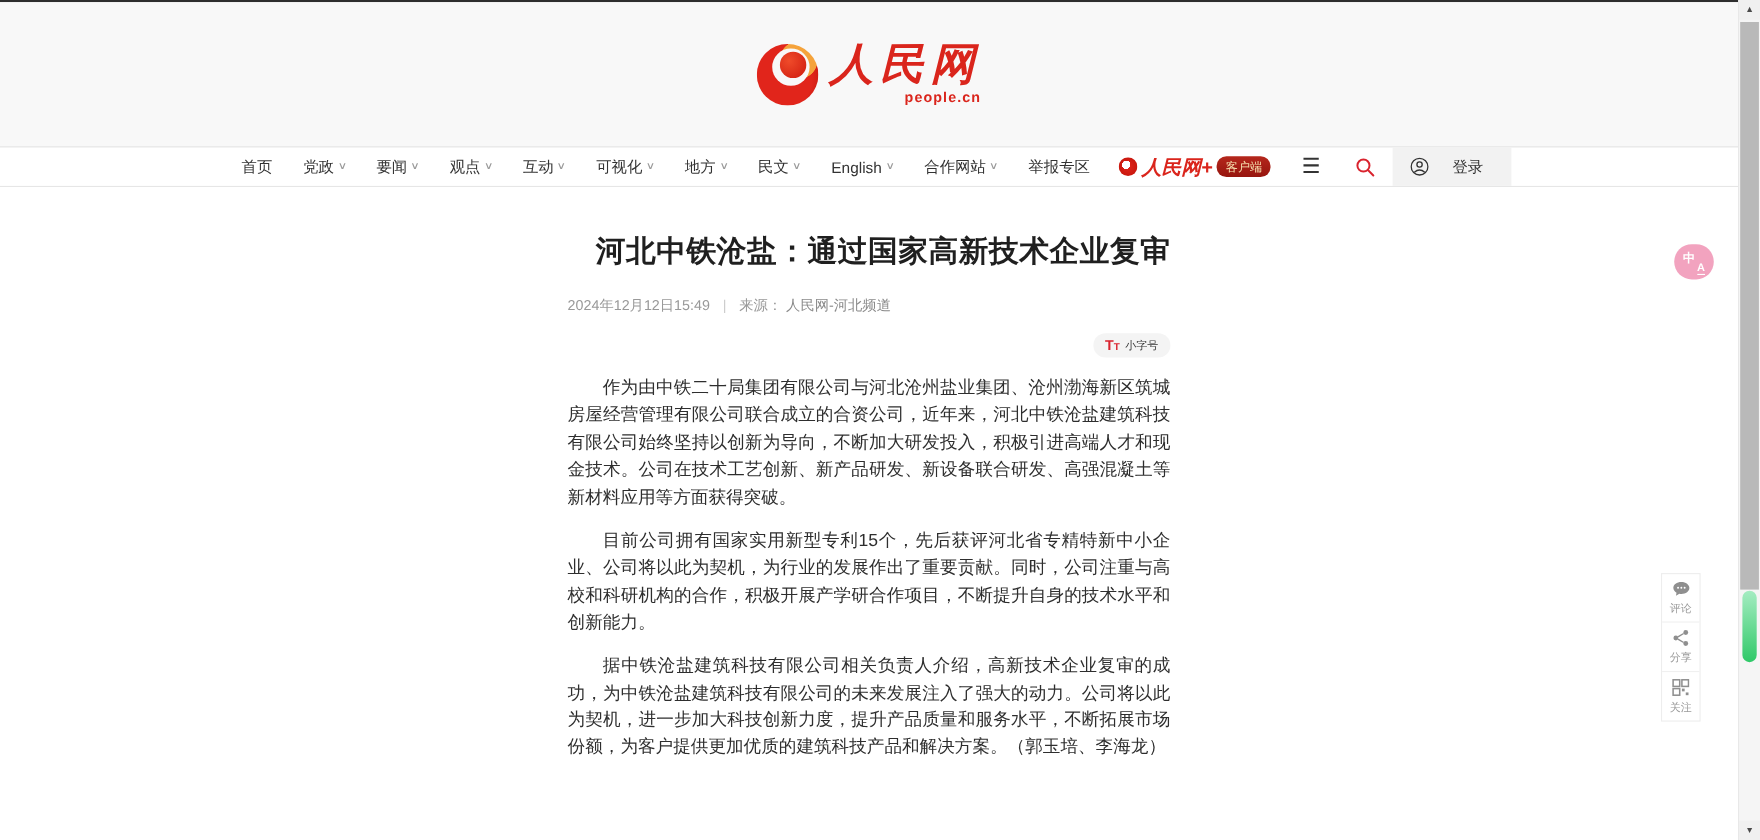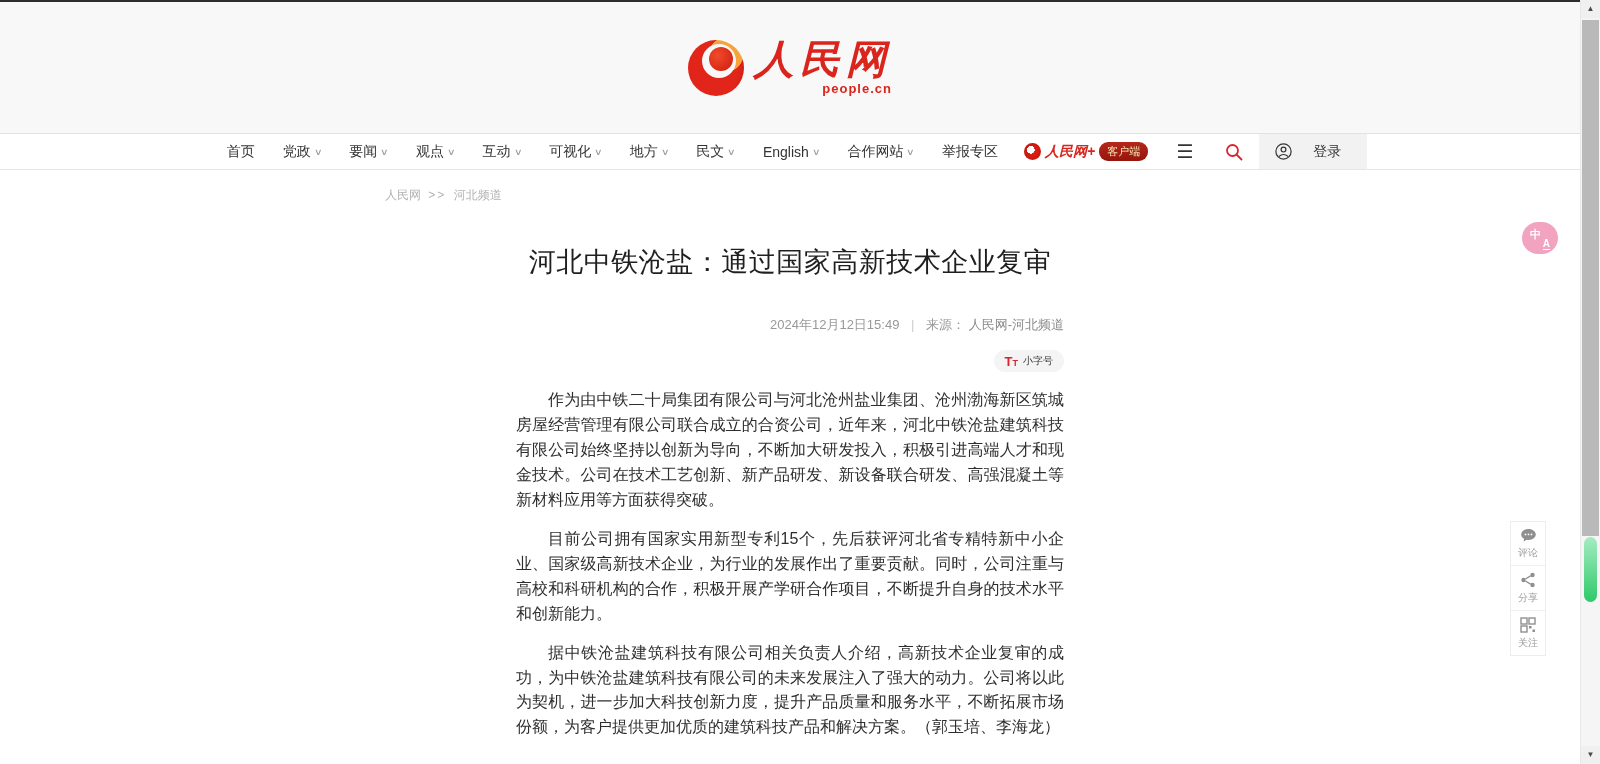--- a/index.html
+++ b/index.html
@@ -24,36 +24,36 @@
   .logo-en { color:#da251c; font-size:13px; font-weight:bold; letter-spacing:1px; margin-top:2px; }
 
   
   .main-nav { background:#fff; border-top:1px solid #e2e2e2; border-bottom:1px solid #e6e6e6; height:37px; }
   .nav-inner { width:1580px; height:100%; display:flex; align-items:center; justify-content:center; }
   .nav-item { font-size:14px; color:#333; padding:0 14px; cursor:pointer; white-space:nowrap; display:flex; align-items:center; height:100%; }
   .caret { font-size:9px; color:#999; margin-left:4px; transform:scaleX(1.3); }
   .nav-badge { display:flex; align-items:center; gap:4px; margin:0 12px; cursor:pointer; }
   .badge-logo { width:17px; height:17px; border-radius:50%;
     background:radial-gradient(circle at 40% 40%, #fff 0 26%, transparent 27%), radial-gradient(#e1251b, #c01208); }
-  .badge-text { color:#da251c; font-size:14px; font-weight:bold; font-style:italic; }
+  .badge-text { color:#da251c; font-size:18px; font-weight:bold; font-style:italic; }
   .badge-pill { background:linear-gradient(#b5271c,#96150e); color:#f7e2b0; font-size:11px; border-radius:9px; padding:2px 8px; }
   .nav-menu-btn { font-size:19px; color:#333; padding:0 16px; cursor:pointer; }
   .nav-search-btn { padding:0 16px; cursor:pointer; display:flex; align-items:center; }
   .login-box { background:#f2f2f2; height:100%; display:flex; align-items:center; gap:21px; padding:0 26px 0 16px; cursor:pointer; }
   .login-box span { font-size:14px; color:#333; }
 
   
   .breadcrumb { width:810px; margin:17px auto 0 auto; font-size:12px; color:#b3b3b3; }
   .breadcrumb a { color:#b3b3b3; text-decoration:none; cursor:pointer; }
   .crumb-sep { margin:0 4px; letter-spacing:2px; }
 
   
   .article { width:548px; margin:0 auto; }
-  .article-title { margin-top:40px; text-align:center; font-size:27px; font-weight:400; color:#1f1f1f; letter-spacing:0.5px; }
-  .article-meta { margin-top:36px; text-align:right; font-size:13px; color:#999; }
+  .article-title { margin-top:40px; text-align:right; font-size:27px; font-weight:700; color:#1f1f1f; letter-spacing:0.5px; }
+  .article-meta { margin-top:23px; text-align:left; font-size:13px; color:#999; }
   .meta-sep { margin:0 8px; color:#ccc; }
   .article-meta a { color:#8a8a8a; text-decoration:none; cursor:pointer; }
   .fontsize-row { display:flex; justify-content:flex-end; margin-top:16px; }
   .fontsize-pill { background:#f4f4f4; border-radius:14px; padding:3px 11px; display:flex; align-items:center; gap:5px; cursor:pointer; }
   .tt-icon { color:#d9232e; font-weight:bold; line-height:1; }
   .tt-big { font-size:13px; }
   .tt-small { font-size:9px; }
   .fontsize-label { font-size:10px; color:#333; }
   .article-body { margin-top:16px; }
   .article-body p { font-size:16px; color:#2e2e2e; line-height:1.56; text-align:justify; text-indent:2em; margin-bottom:14px; }
@@ -161,46 +161,41 @@
         <svg width="17" height="17" viewBox="0 0 17 17">
           <circle cx="8.5" cy="8.5" r="7.6" fill="none" stroke="#333" stroke-width="1.2"></circle>
           <circle cx="8.5" cy="6.6" r="2.4" fill="none" stroke="#333" stroke-width="1.2"></circle>
           <path d="M3.8 13.5 Q8.5 9.5 13.2 13.5" fill="none" stroke="#333" stroke-width="1.2"></path>
         </svg>
         <span>登录</span>
       </div>
     </div>
   </div>
 
-  <div class="breadcrumb">
-    <a>人民网</a>
-    <span class="crumb-sep">&gt;&gt;</span>
-    <a>河北频道</a>
-  </div>
 
   <div class="article">
     <h1 class="article-title">河北中铁沧盐：通过国家高新技术企业复审</h1>
 
     <div class="article-meta">
       <span>2024年12月12日15:49</span>
       <span class="meta-sep">|</span>
       <span>来源：</span>
       <a>人民网-河北频道</a>
     </div>
 
     <div class="fontsize-row">
       <div class="fontsize-pill">
         <span class="tt-icon"><span class="tt-big">T</span><span class="tt-small">T</span></span>
         <span class="fontsize-label">小字号</span>
       </div>
     </div>
 
     <div class="article-body">
       <p>作为由中铁二十局集团有限公司与河北沧州盐业集团、沧州渤海新区筑城房屋经营管理有限公司联合成立的合资公司，近年来，河北中铁沧盐建筑科技有限公司始终坚持以创新为导向，不断加大研发投入，积极引进高端人才和现金技术。公司在技术工艺创新、新产品研发、新设备联合研发、高强混凝土等新材料应用等方面获得突破。</p>
-      <p>目前公司拥有国家实用新型专利15个，先后获评河北省专精特新中小企业、国家级高新技术企业，为行业的发展作出了重要贡献。同时，公司注重与高校和科研机构的合作，积极开展产学研合作项目，不断提升自身的技术水平和创新能力。</p>
+      <p>目前公司拥有国家实用新型专利15个，先后获评河北省专精特新中小企业、公司将以此为契机，为行业的发展作出了重要贡献。同时，公司注重与高校和科研机构的合作，积极开展产学研合作项目，不断提升自身的技术水平和创新能力。</p>
       <p>据中铁沧盐建筑科技有限公司相关负责人介绍，高新技术企业复审的成功，为中铁沧盐建筑科技有限公司的未来发展注入了强大的动力。公司将以此为契机，进一步加大科技创新力度，提升产品质量和服务水平，不断拓展市场份额，为客户提供更加优质的建筑科技产品和解决方案。（郭玉培、李海龙）</p>
 
     </div>
   </div>
 </div>
 
 <div class="translate-pill">
   <span class="zh">中</span>
   <span class="en">A</span>
 </div>

